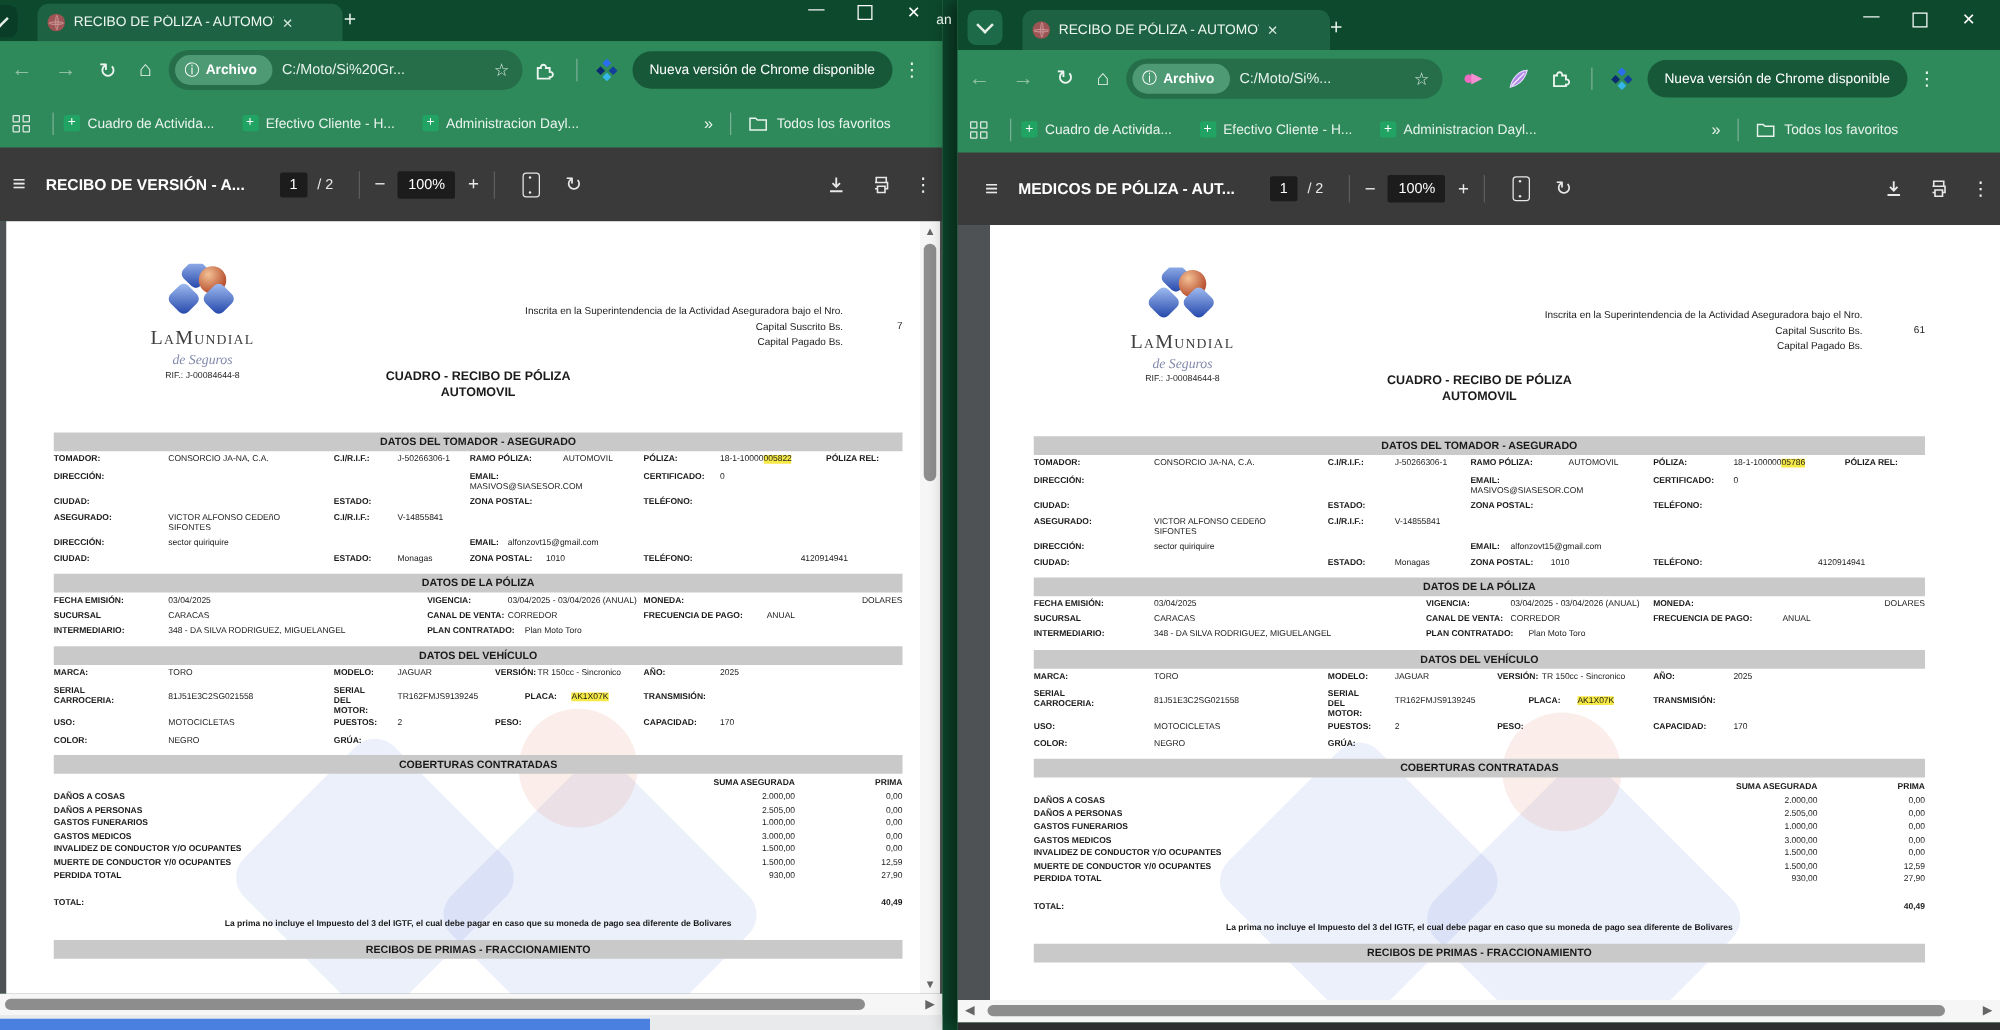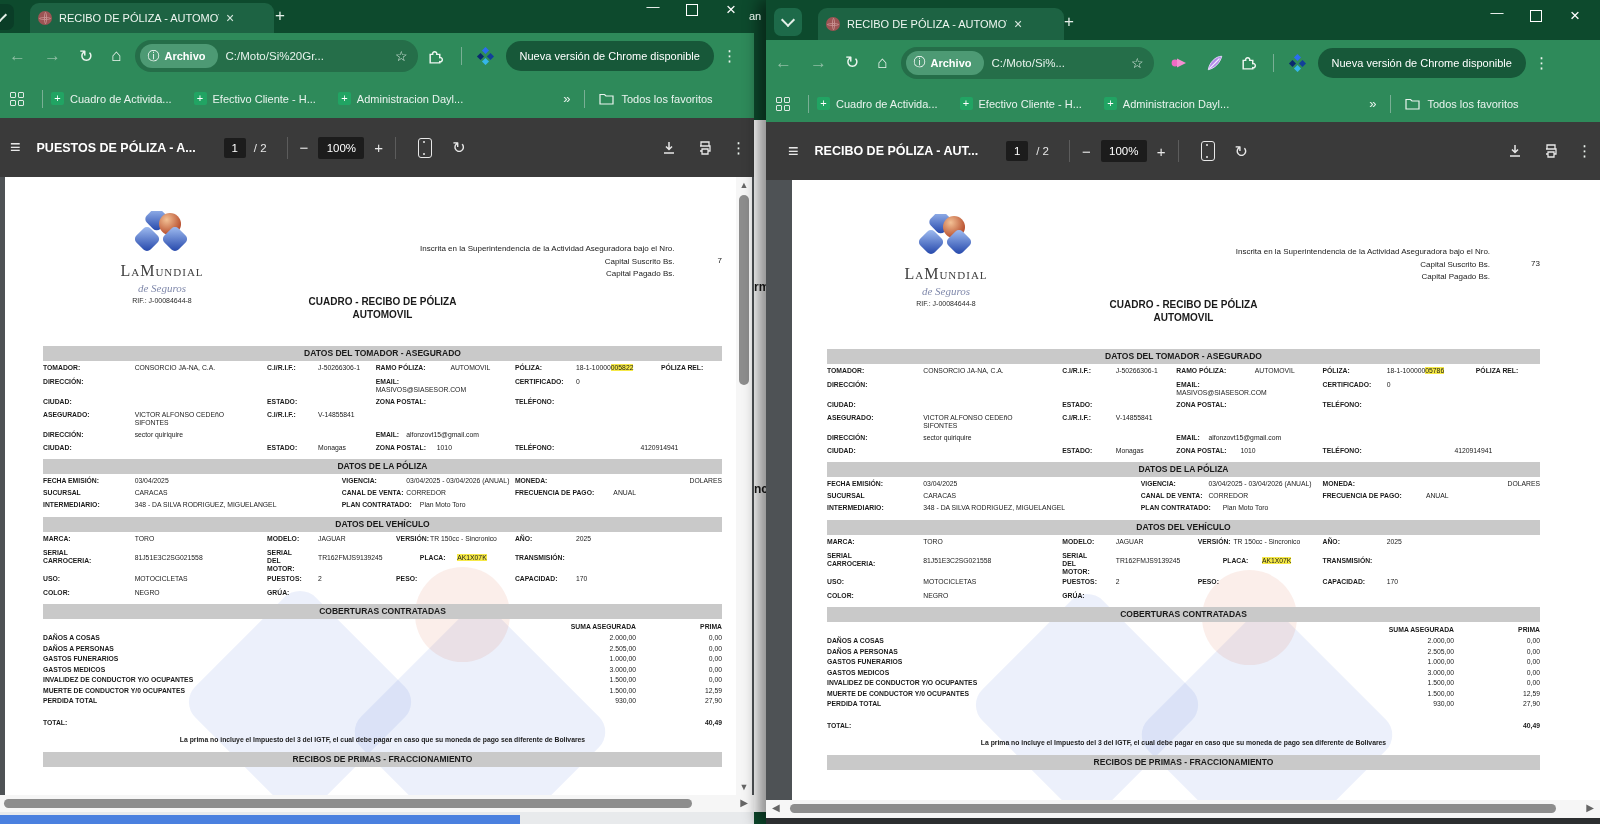--- a/index.html
+++ b/index.html
@@ -95,24 +95,20 @@
   .frag{position:absolute;}
   .fragtop{position:absolute;left:749px;top:10px;color:#e6f1ea;font-size:11px;z-index:3;}
   svg{display:block;}
 </style>
 </head>
 <body>
 
 <div id="stage">
 
   <div class="fragtop">an</div>
-  <div class="sliver">
-    <span class="frag" style="left:0;top:160px;">rm</span>
-    <span class="frag" style="left:0;top:362px;">nc</span>
-  </div>
   <div class="bottomlight"></div>
   <div class="bluestrip"></div>
 
   <div class="win" style="left:0;width:754px;height:812px;background:#2e8a5a;">
     <div class="tabstrip" style="height:33px;">
       <div class="tabsearch" style="left:-14px;top:4px;width:28px;height:26px;background:#0a3d27;">
           <span class="chev"></span>
         </div>
       <div class="tab" style="left:30px;top:3px;width:228px;height:30px;">
         <span class="favicon"></span>
@@ -174,21 +170,21 @@
         </span>
       <span class="chevmore" style="margin-left:78px;">»</span>
       <span class="sep" style="margin:0 14px;"></span>
       <svg width="15" height="13" viewBox="0 0 15 13" style="margin-right:7px;">
           <path d="M1 2.5h4.5L7 4h7v8H1z" fill="none" stroke="#e9f3ee" stroke-width="1.2"></path>
         </svg>
       <span>Todos los favoritos</span>
     </div>
     <div class="pdfbar" style="top:118px;height:59px;">
       <span class="pdficon" style="font-size:18px;">≡</span>
-      <span class="pdftitle">PUESTOS DE PÓLIZA - A...</span>
+      <span class="pdftitle">RECIBO DE VERSIÓN - A...</span>
       <span class="pagebox" style="margin-left:14px;">1</span>
       <span style="font-size:11.5px;margin:0 8px;color:#e8e8e8;">/ 2</span>
       <span class="pdfsep"></span>
       <span class="pz">−</span>
       <span class="zoombox">100%</span>
       <span class="pz">+</span>
       <span class="pdfsep"></span>
       <span class="fiticon"></span>
       <span class="pdficon" style="font-size:16px;">↻</span>
       <span class="spacer"></span>
@@ -485,21 +481,21 @@
         </span>
       <span class="chevmore" style="margin-left:118px;">»</span>
       <span class="sep" style="margin:0 14px;"></span>
       <svg width="15" height="13" viewBox="0 0 15 13" style="margin-right:7px;">
           <path d="M1 2.5h4.5L7 4h7v8H1z" fill="none" stroke="#e9f3ee" stroke-width="1.2"></path>
         </svg>
       <span>Todos los favoritos</span>
     </div>
     <div class="pdfbar" style="top:122px;height:58px;">
       <span class="pdficon" style="font-size:18px;margin-left:22px;">≡</span>
-      <span class="pdftitle">RECIBO DE PÓLIZA - AUT...</span>
+      <span class="pdftitle">MEDICOS DE PÓLIZA - AUT...</span>
       <span class="pagebox" style="margin-left:14px;">1</span>
       <span style="font-size:11.5px;margin:0 8px;color:#e8e8e8;">/ 2</span>
       <span class="pdfsep"></span>
       <span class="pz">−</span>
       <span class="zoombox">100%</span>
       <span class="pz">+</span>
       <span class="pdfsep"></span>
       <span class="fiticon"></span>
       <span class="pdficon" style="font-size:16px;">↻</span>
       <span class="spacer"></span>
@@ -540,21 +536,21 @@
         </svg>
         <div class="brand">LaMundial</div>
         <div class="brandsub">de Seguros</div>
         <div class="rif">RIF.: J-00084644-8</div>
       </div>
       <div class="hdr-right">
         <div>Inscrita en la Superintendencia de la Actividad Aseguradora bajo el Nro.</div>
         <div>Capital Suscrito Bs.</div>
         <div>Capital Pagado Bs.</div>
       </div>
-      <div class="hdr-nro">73</div>
+      <div class="hdr-nro">61</div>
       <div class="doc-title">
         <div>CUADRO - RECIBO DE PÓLIZA</div>
         <div>AUTOMOVIL</div>
       </div>
     </div>
 
     <div class="bar">DATOS DEL TOMADOR - ASEGURADO</div>
     <div class="fr" style="height:14px;">
       <span class="fl pA">TOMADOR:</span>
       <span class="fv pAv">CONSORCIO JA-NA, C.A.</span>

